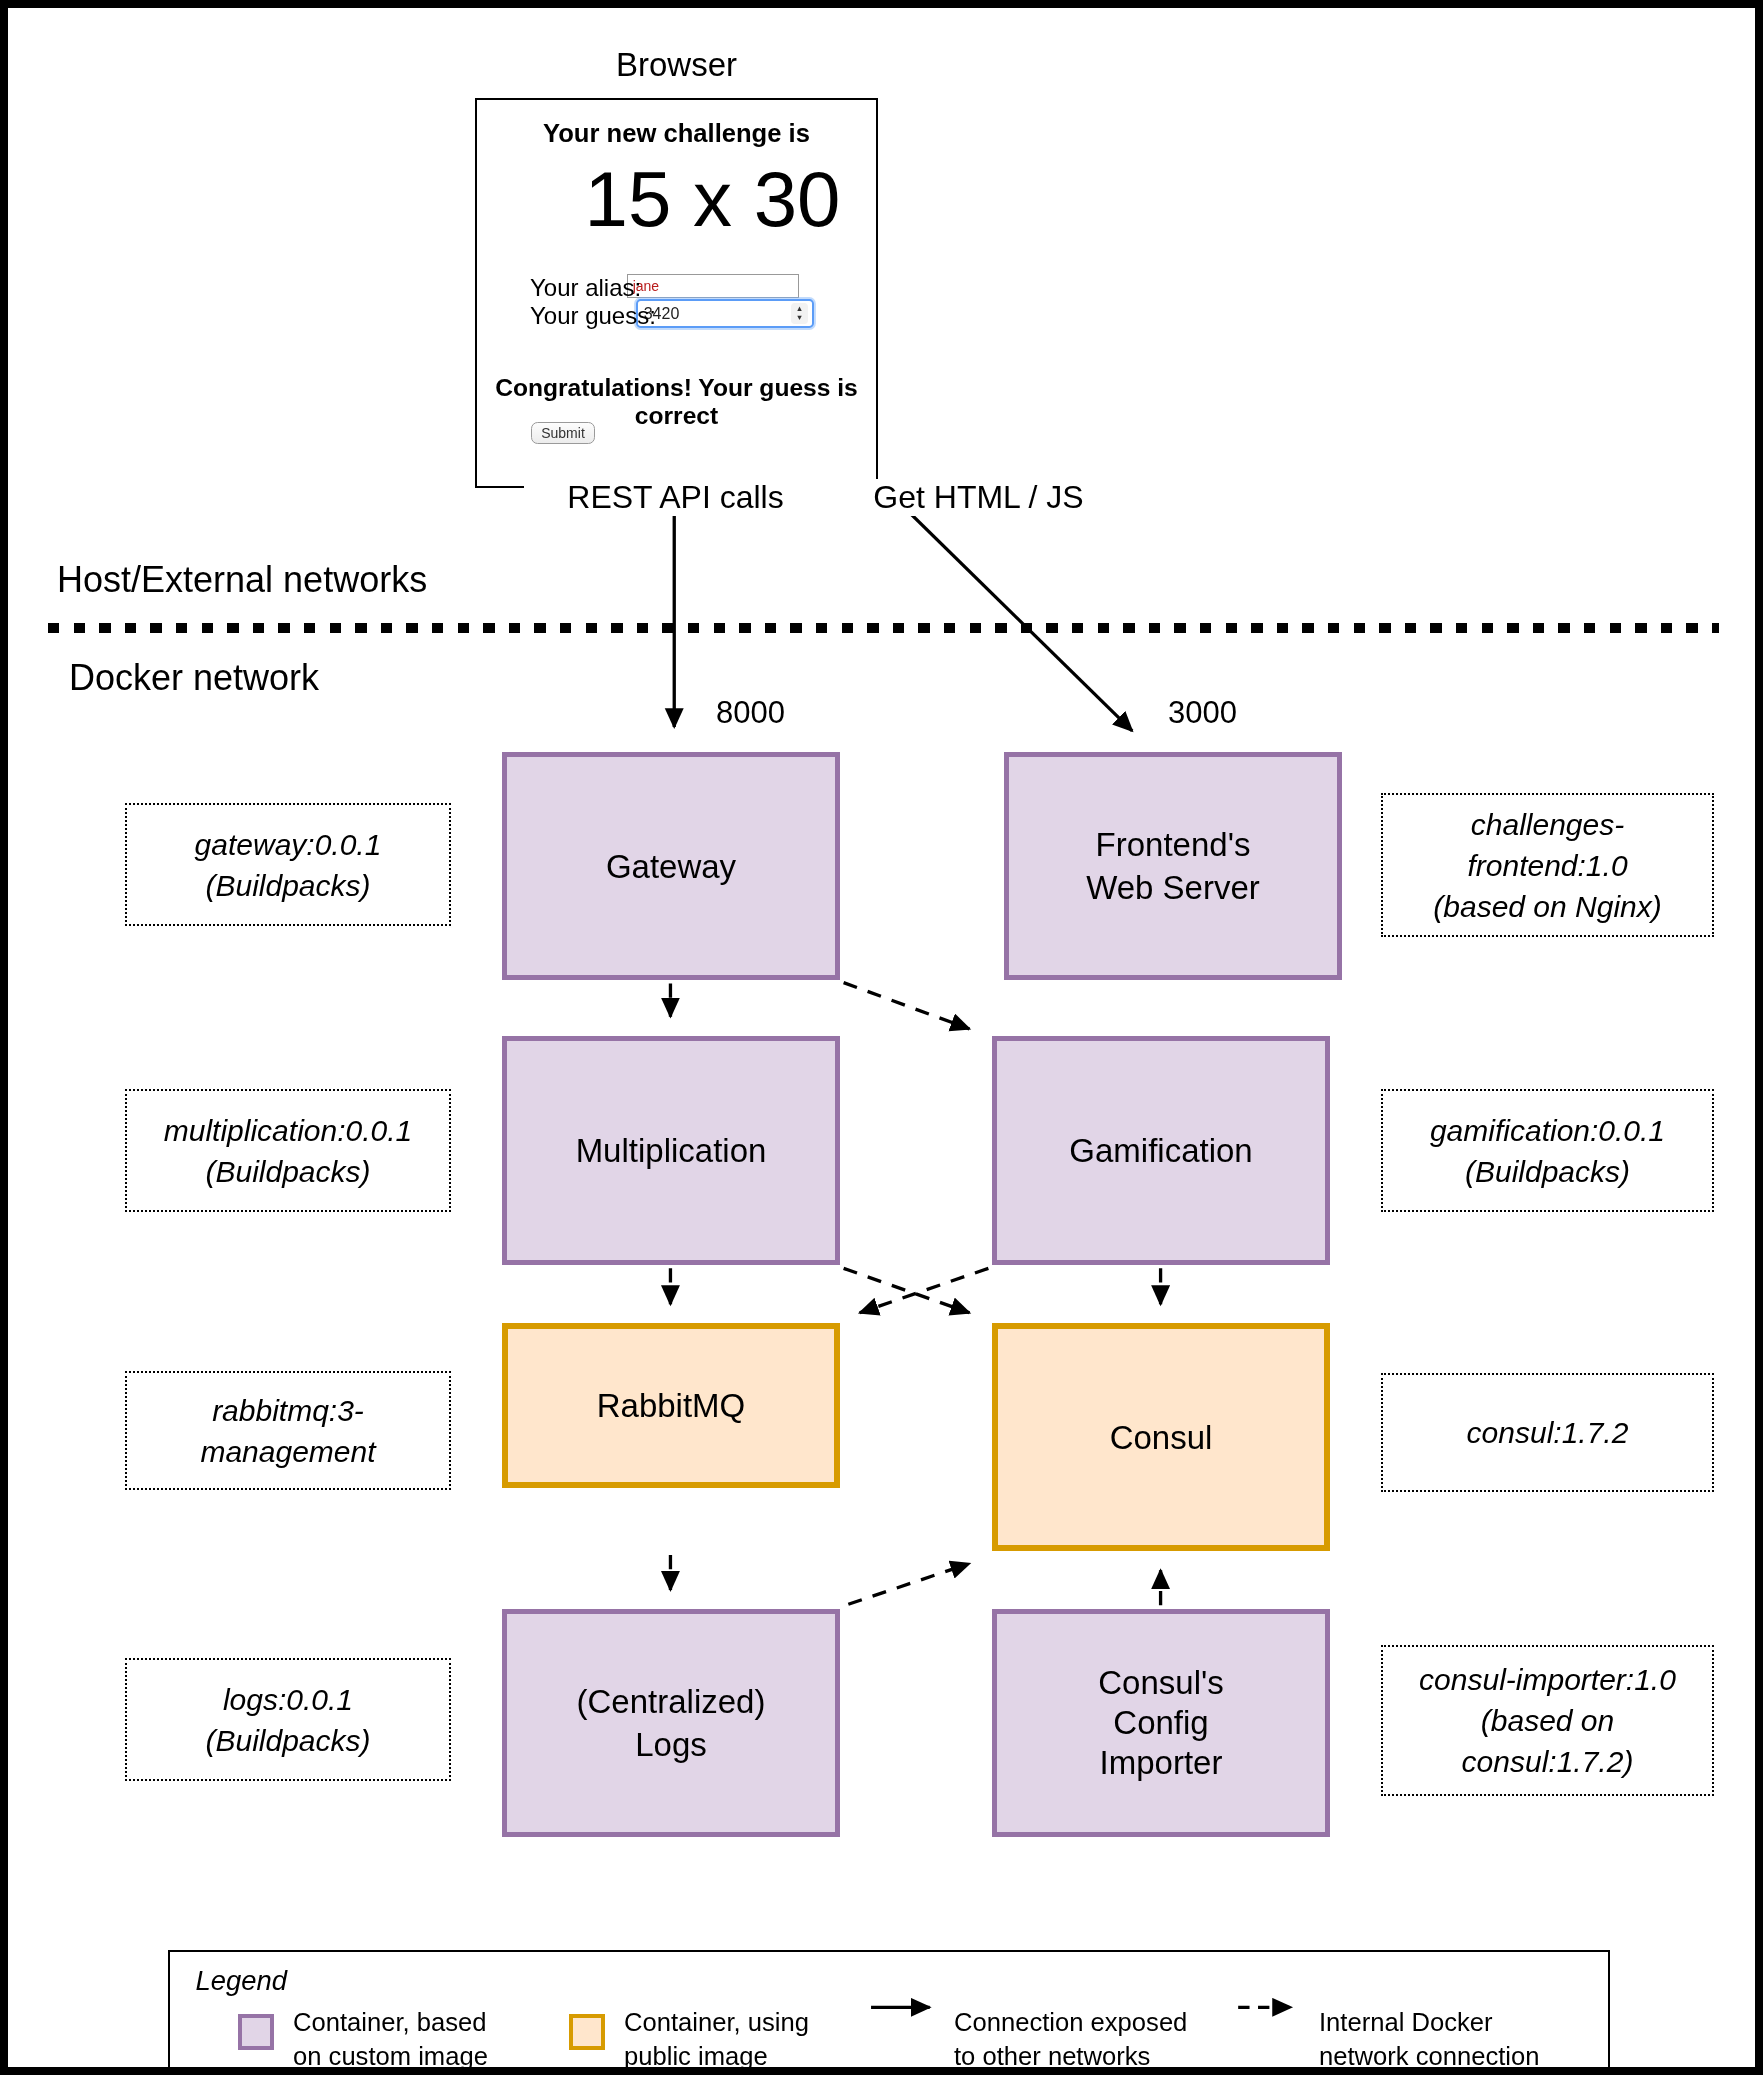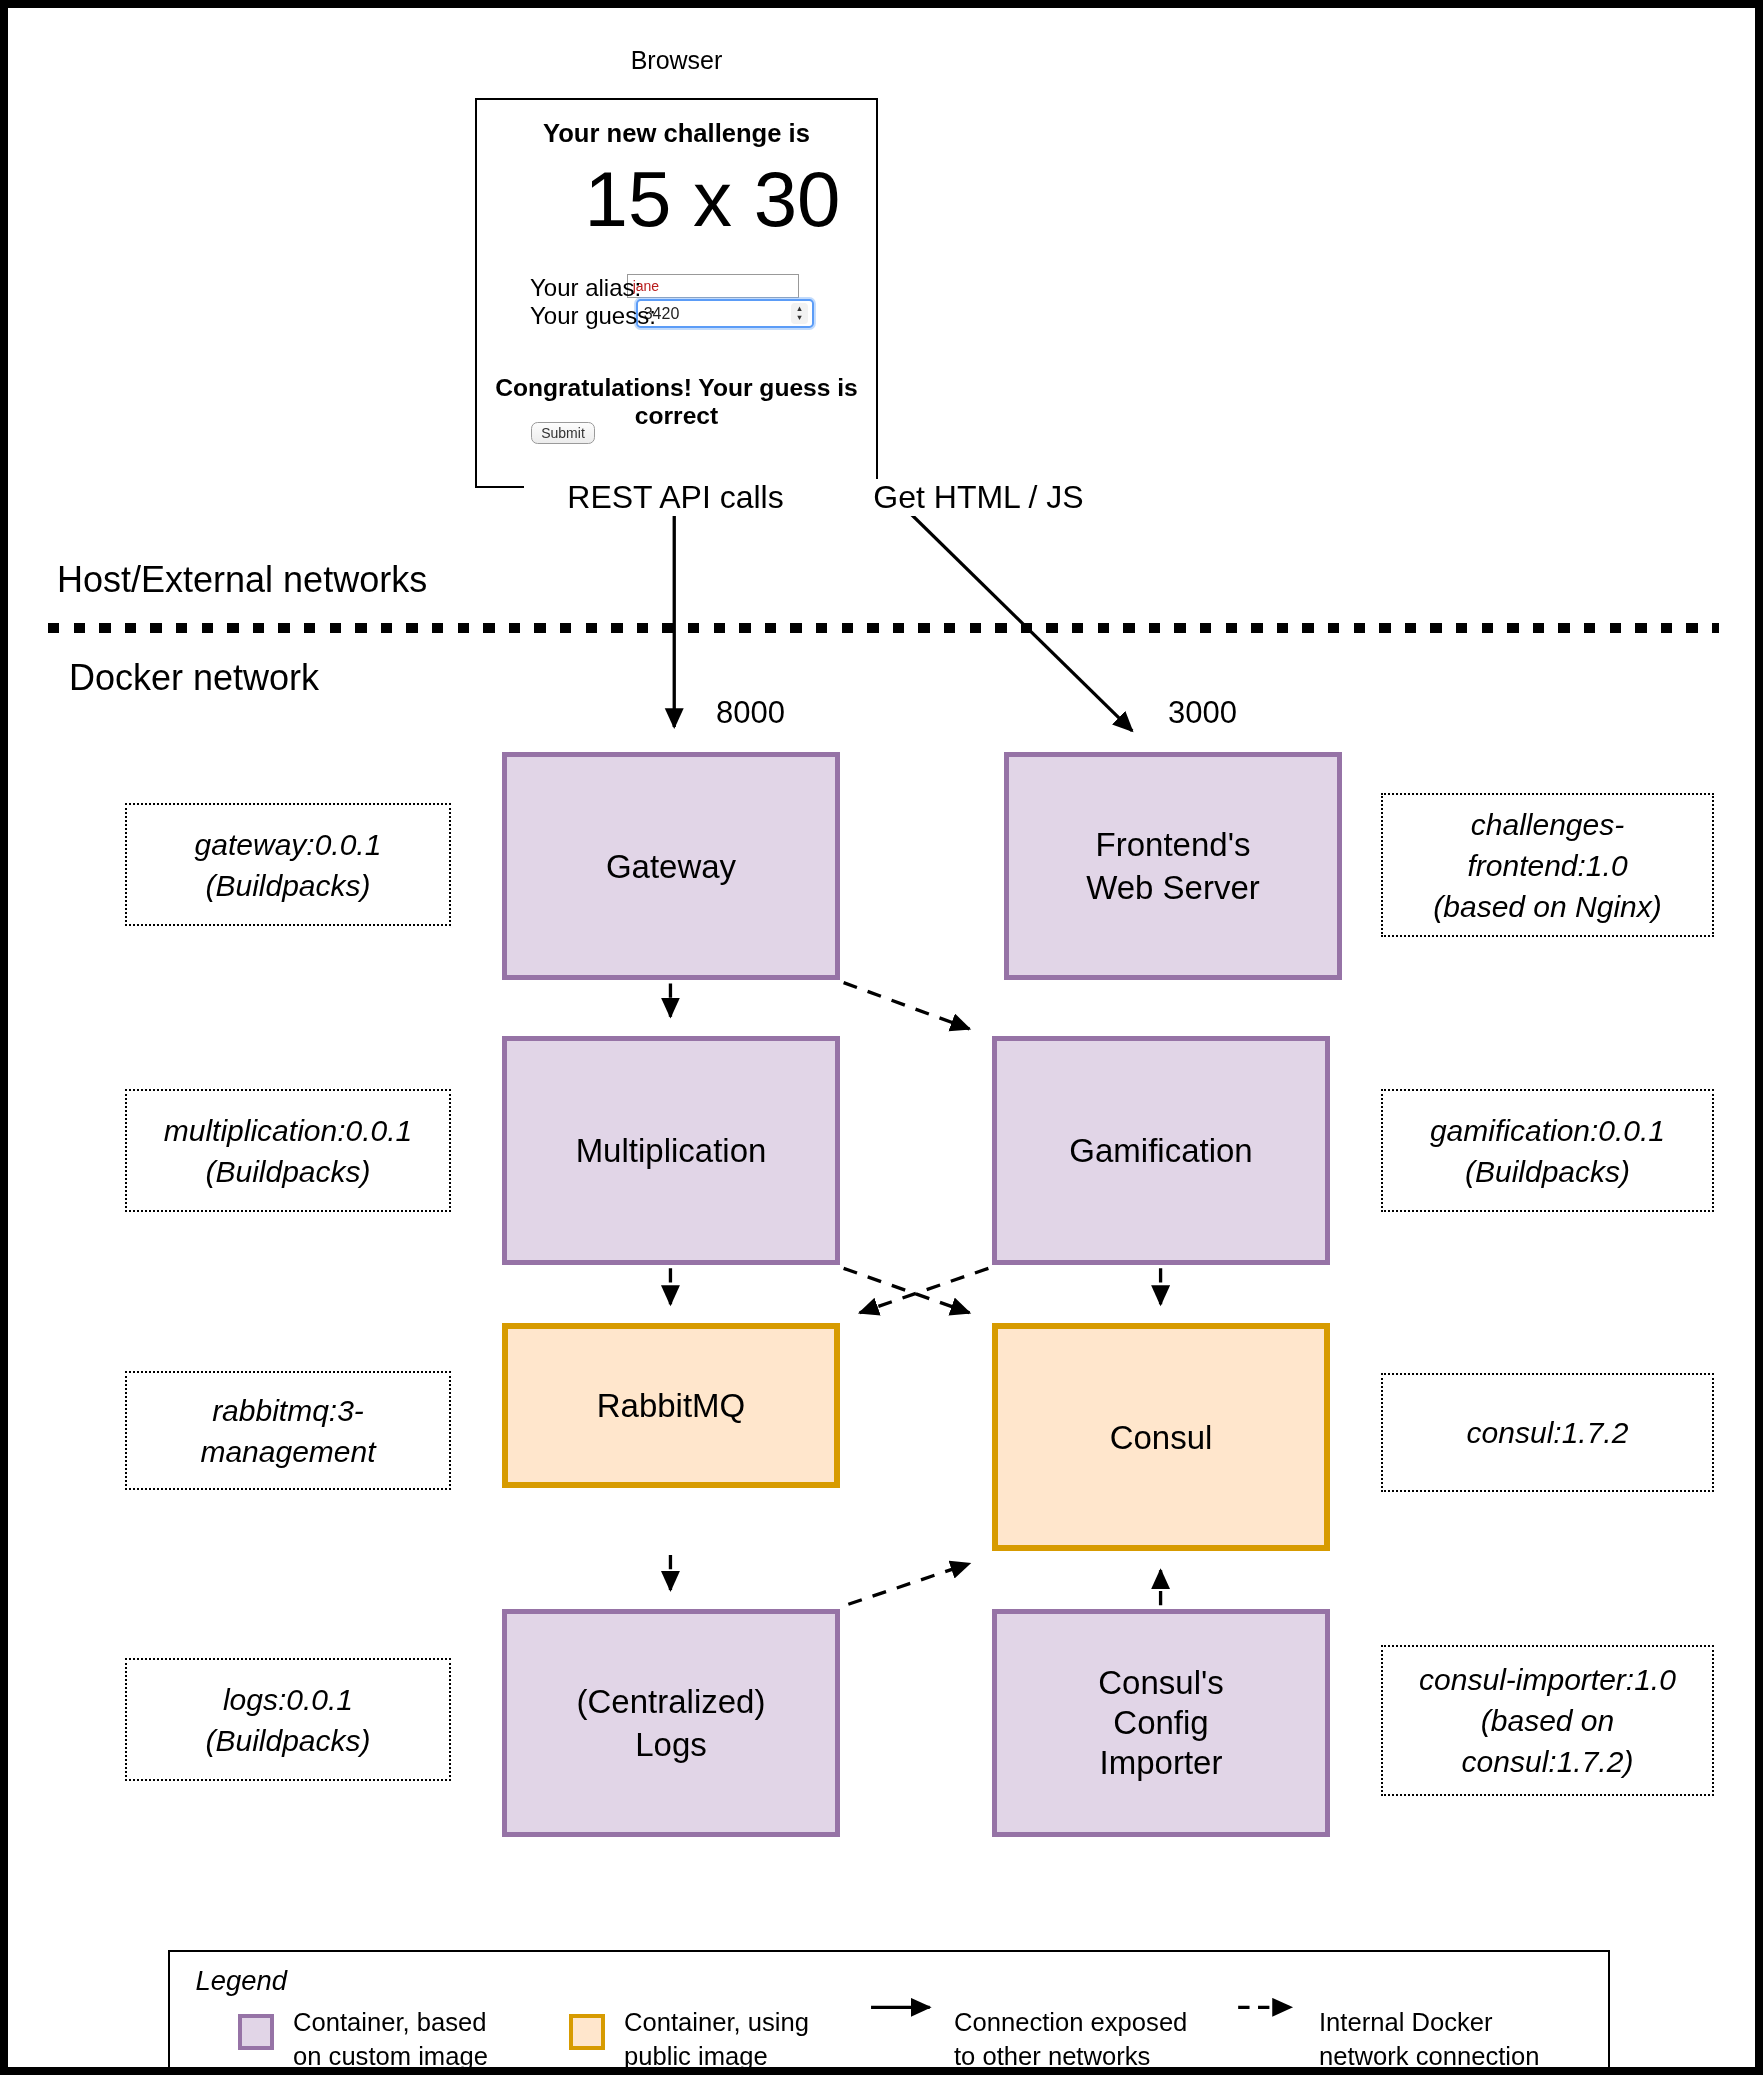--- a/index.html
+++ b/index.html
@@ -7,21 +7,21 @@
     position:relative; width:1763px; height:2075px;
     box-sizing:border-box; border:8.5px solid #000; background:#fff;
     font-family:"Liberation Sans","DejaVu Sans",sans-serif; color:#000;
     overflow:hidden;
   }
   .arrows { position:absolute; left:0; top:0; z-index:1; pointer-events:none; }
 
   .abs { position:absolute; box-sizing:border-box; z-index:2; }
 
   
-  .browser-title { left:467px; top:38px; width:403px; text-align:center; font-size:25px; }
+  .browser-title { left:467px; top:38px; width:403px; text-align:center; font-size:33px; }
   .browser-window { left:467px; top:90px; width:403px; height:390px; border:2.8px solid #000; background:#fff; }
   .bw-heading { left:0; top:19px; width:100%; text-align:center; font-size:25.6px; font-weight:bold; }
   .bw-challenge { left:0; top:47px; width:100%; text-align:center; font-size:78px; line-height:104px;margin-left:36px; }
   .bw-label { font-size:24px; }
   .bw-alias-label { left:53px; top:174px; }
   .bw-guess-label { left:53px; top:202px; }
   .alias-input {
     position:absolute; left:150px; top:174px; width:172px; height:24px;
     border:1.9px solid #999; font-size:14px; padding:0 0 0 4.7px; box-sizing:border-box;
     font-family:"Liberation Sans",sans-serif; color:#b91c1c; outline:none;

